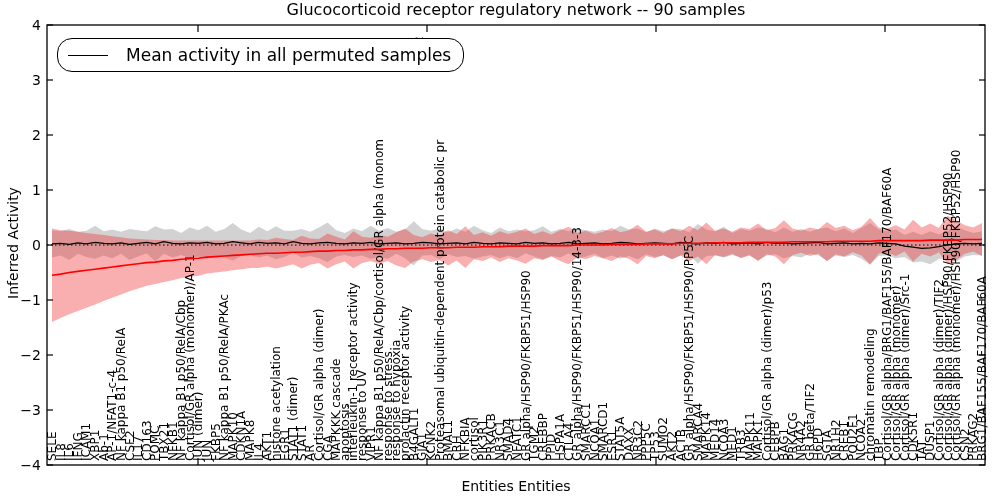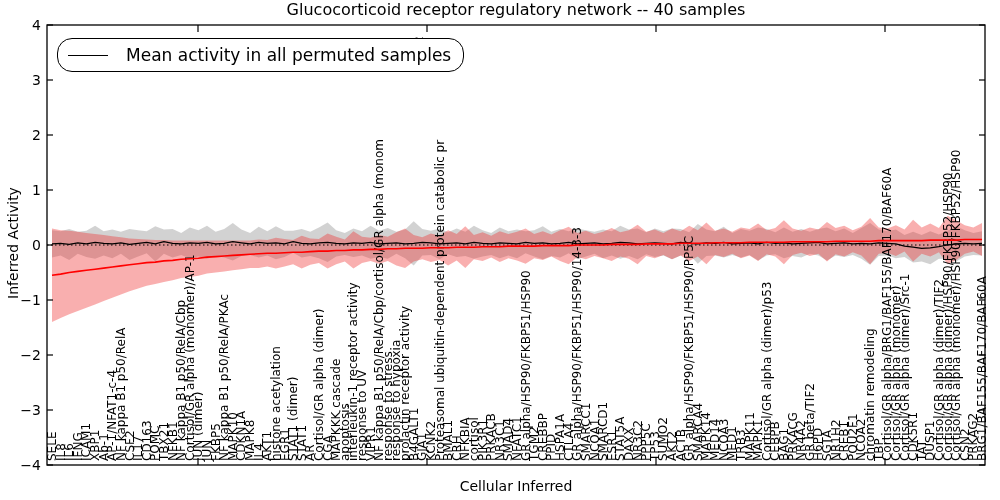--- a/index.html
+++ b/index.html
@@ -17,21 +17,21 @@
   .legend-row{display:flex;align-items:center;gap:18px;}
   .legend-swatch{display:inline-block;width:40px;height:0;border-top-width:1.8px;
                  border-top-style:solid;}
   .legend-label{font-size:17px;white-space:nowrap;}
   svg{position:absolute;left:0;top:0;}
 </style>
 </head>
 <body>
 
 <div class="fig">
-  <div class="title">Glucocorticoid receptor regulatory network -- 40 samples</div>
+  <div class="title">Glucocorticoid receptor regulatory network -- 90 samples</div>
   <svg id="plot" width="1000" height="500">
       <path d="M52.0,230.2 L60.6,231.3 L69.2,229.1 L77.8,231.8 L86.4,230.7 L95.1,225.8 L103.7,231.3 L112.3,229.6 L120.9,231.8 L129.5,229.1 L138.1,230.2 L146.7,231.3 L155.3,226.3 L163.9,229.6 L172.6,229.1 L181.2,232.9 L189.8,227.4 L198.4,230.2 L207.0,225.8 L215.6,231.8 L224.2,229.1 L232.8,223.0 L241.4,229.6 L250.1,232.9 L258.7,226.8 L267.3,231.3 L275.9,226.3 L284.5,230.7 L293.1,230.7 L301.7,229.1 L310.3,231.8 L318.9,227.4 L327.6,222.4 L336.2,230.2 L344.8,232.9 L353.4,228.5 L362.0,231.3 L370.6,225.8 L379.2,230.7 L387.8,227.9 L396.4,231.8 L405.1,229.6 L413.7,221.3 L422.3,229.1 L430.9,230.7 L439.5,228.5 L448.1,232.3 L456.7,228.5 L465.3,231.8 L473.9,225.8 L482.6,230.2 L491.2,232.9 L499.8,227.4 L508.4,231.3 L517.0,229.6 L525.6,231.3 L534.2,230.2 L542.8,226.3 L551.4,231.8 L560.1,229.1 L568.7,231.3 L577.3,228.5 L585.9,230.2 L594.5,231.8 L603.1,229.6 L611.7,231.3 L620.3,225.8 L628.9,229.6 L637.6,228.5 L646.2,232.3 L654.8,228.5 L663.4,231.3 L672.0,228.5 L680.6,229.1 L689.2,232.3 L697.8,224.1 L706.4,229.6 L715.1,231.3 L723.7,226.8 L732.3,232.9 L740.9,229.1 L749.5,230.7 L758.1,227.4 L766.7,229.1 L775.3,232.3 L783.9,227.4 L792.6,231.8 L801.2,229.1 L809.8,231.8 L818.4,229.1 L827.0,227.4 L835.6,231.3 L844.2,228.5 L852.8,232.9 L861.4,227.9 L870.1,223.0 L878.7,229.6 L887.3,231.3 L895.9,229.6 L904.5,235.1 L913.1,231.8 L921.7,235.1 L930.3,231.3 L938.9,234.6 L947.6,230.7 L956.2,226.3 L964.8,230.2 L973.4,232.9 L982.0,231.3 L982.0,255.4 L973.4,254.9 L964.8,256.6 L956.2,261.5 L947.6,259.3 L938.9,258.8 L930.3,264.3 L921.7,261.5 L913.1,262.6 L904.5,257.1 L895.9,258.2 L887.3,255.4 L878.7,256.0 L870.1,264.8 L861.4,258.8 L852.8,254.9 L844.2,257.1 L835.6,255.4 L827.0,260.4 L818.4,255.4 L809.8,253.8 L801.2,257.6 L792.6,256.0 L783.9,258.2 L775.3,254.3 L766.7,255.4 L758.1,260.4 L749.5,254.9 L740.9,257.6 L732.3,254.9 L723.7,257.6 L715.1,255.4 L706.4,256.0 L697.8,263.7 L689.2,254.3 L680.6,255.4 L672.0,259.3 L663.4,255.4 L654.8,257.1 L646.2,254.3 L637.6,259.3 L628.9,256.0 L620.3,258.8 L611.7,255.4 L603.1,258.2 L594.5,253.8 L585.9,256.6 L577.3,259.3 L568.7,253.3 L560.1,257.6 L551.4,256.0 L542.8,259.3 L534.2,256.6 L525.6,253.3 L517.0,258.2 L508.4,255.4 L499.8,258.2 L491.2,254.9 L482.6,256.6 L473.9,258.8 L465.3,256.0 L456.7,257.1 L448.1,254.3 L439.5,259.3 L430.9,254.9 L422.3,255.4 L413.7,265.4 L405.1,258.2 L396.4,253.8 L387.8,258.8 L379.2,257.1 L370.6,258.8 L362.0,255.4 L353.4,257.1 L344.8,254.9 L336.2,256.6 L327.6,262.1 L318.9,258.2 L310.3,256.0 L301.7,257.6 L293.1,252.7 L284.5,257.1 L275.9,259.3 L267.3,255.4 L258.7,257.6 L250.1,254.9 L241.4,256.0 L232.8,260.4 L224.2,257.6 L215.6,256.0 L207.0,258.8 L198.4,256.6 L189.8,258.2 L181.2,254.9 L172.6,257.6 L163.9,253.8 L155.3,261.5 L146.7,253.3 L138.1,256.6 L129.5,259.9 L120.9,253.8 L112.3,258.2 L103.7,255.4 L95.1,258.8 L86.4,257.1 L77.8,253.8 L69.2,259.9 L60.6,255.4 L52.0,257.6 Z" fill="rgba(127,127,127,0.35)" stroke="none"></path>
       <path d="M52.0,228.5 L60.6,230.2 L69.2,230.7 L77.8,231.8 L86.4,232.9 L95.1,234.0 L103.7,235.1 L112.3,236.2 L120.9,237.3 L129.5,238.4 L138.1,238.9 L146.7,239.5 L155.3,240.1 L163.9,240.1 L172.6,240.6 L181.2,240.6 L189.8,240.6 L198.4,240.6 L207.0,240.6 L215.6,240.6 L224.2,240.6 L232.8,240.6 L241.4,240.6 L250.1,240.6 L258.7,239.5 L267.3,240.1 L275.9,237.8 L284.5,238.9 L293.1,240.1 L301.7,235.7 L310.3,238.4 L318.9,238.9 L327.6,233.4 L336.2,236.8 L344.8,239.5 L353.4,231.3 L362.0,236.8 L370.6,237.8 L379.2,235.1 L387.8,236.8 L396.4,232.3 L405.1,228.5 L413.7,235.1 L422.3,237.3 L430.9,233.4 L439.5,235.7 L448.1,230.2 L456.7,234.0 L465.3,226.3 L473.9,235.1 L482.6,232.3 L491.2,235.7 L499.8,231.3 L508.4,234.0 L517.0,231.8 L525.6,228.5 L534.2,234.0 L542.8,231.3 L551.4,234.6 L560.1,230.2 L568.7,226.8 L577.3,232.9 L585.9,230.7 L594.5,234.0 L603.1,231.8 L611.7,227.9 L620.3,232.3 L628.9,230.2 L637.6,224.7 L646.2,231.8 L654.8,229.6 L663.4,232.9 L672.0,228.5 L680.6,231.3 L689.2,225.8 L697.8,230.2 L706.4,222.4 L715.1,230.7 L723.7,228.5 L732.3,231.8 L740.9,227.4 L749.5,229.1 L758.1,223.6 L766.7,230.2 L775.3,227.9 L783.9,220.3 L792.6,228.5 L801.2,230.7 L809.8,227.4 L818.4,229.6 L827.0,221.9 L835.6,227.9 L844.2,225.8 L852.8,230.2 L861.4,226.8 L870.1,218.1 L878.7,227.4 L887.3,228.5 L895.9,225.2 L904.5,229.6 L913.1,219.7 L921.7,227.4 L930.3,223.6 L938.9,227.9 L947.6,215.8 L956.2,220.3 L964.8,225.2 L973.4,227.4 L982.0,223.0 L982.0,256.0 L973.4,251.6 L964.8,253.8 L956.2,259.9 L947.6,264.3 L938.9,252.2 L930.3,256.6 L921.7,253.8 L913.1,261.5 L904.5,251.6 L895.9,256.0 L887.3,252.7 L878.7,253.8 L870.1,264.3 L861.4,255.4 L852.8,252.2 L844.2,256.6 L835.6,254.3 L827.0,261.5 L818.4,253.8 L809.8,256.0 L801.2,252.7 L792.6,254.9 L783.9,264.3 L775.3,256.6 L766.7,254.3 L758.1,260.9 L749.5,255.4 L740.9,258.2 L732.3,253.8 L723.7,257.1 L715.1,254.9 L706.4,264.3 L697.8,256.6 L689.2,260.9 L680.6,255.4 L672.0,259.3 L663.4,254.9 L654.8,258.2 L646.2,256.0 L637.6,264.3 L628.9,258.8 L620.3,256.6 L611.7,260.9 L603.1,258.2 L594.5,256.0 L585.9,259.3 L577.3,257.1 L568.7,264.3 L560.1,260.9 L551.4,256.6 L542.8,259.9 L534.2,258.2 L525.6,263.7 L517.0,260.4 L508.4,258.2 L499.8,262.1 L491.2,257.6 L482.6,260.9 L473.9,259.3 L465.3,268.1 L456.7,260.4 L448.1,265.4 L439.5,259.9 L430.9,262.1 L422.3,259.3 L413.7,261.5 L405.1,268.1 L396.4,265.4 L387.8,260.9 L379.2,263.7 L370.6,260.9 L362.0,263.1 L353.4,268.6 L344.8,261.5 L336.2,264.3 L327.6,268.6 L318.9,263.1 L310.3,264.8 L301.7,268.6 L293.1,264.3 L284.5,266.4 L275.9,268.6 L267.3,266.4 L258.7,268.1 L250.1,268.1 L241.4,269.2 L232.8,270.3 L224.2,271.4 L215.6,272.5 L207.0,273.6 L198.4,275.8 L189.8,276.9 L181.2,278.0 L172.6,280.2 L163.9,281.9 L155.3,284.1 L146.7,285.7 L138.1,288.4 L129.5,291.2 L120.9,294.5 L112.3,297.8 L103.7,301.1 L95.1,304.4 L86.4,307.7 L77.8,311.0 L69.2,314.3 L60.6,318.1 L52.0,322.0 Z" fill="rgba(240,45,45,0.38)" stroke="none"></path>
       <line x1="47" y1="245" x2="985" y2="245" stroke="#000" stroke-width="1" stroke-dasharray="1.5,2.5"></line>
       <text x="56" y="461" font-size="12" fill="#000" transform="rotate(-90 56 461)">SELE</text>
       <text x="64.61111111111111" y="461" font-size="12" fill="#000" transform="rotate(-90 64.61111111111111 461)">IL8</text>
       <text x="73.22222222222223" y="461" font-size="12" fill="#000" transform="rotate(-90 73.22222222222223 461)">IL6</text>
       <text x="81.83333333333333" y="461" font-size="12" fill="#000" transform="rotate(-90 81.83333333333333 461)">IFNG</text>
       <text x="90.44444444444444" y="461" font-size="12" fill="#000" transform="rotate(-90 90.44444444444444 461)">ICAM1</text>
       <text x="99.05555555555556" y="461" font-size="12" fill="#000" transform="rotate(-90 99.05555555555556 461)">XBP1</text>
@@ -178,14 +178,14 @@
       <line x1="885" y1="465" x2="885" y2="458" stroke="#000" stroke-width="1.2"></line>
       <text x="423" y="44" font-size="12" fill="#000" transform="rotate(-90 423 44)">2</text>
     </svg>
   <div class="legend">
     <div class="legend-row">
       <span class="legend-swatch" id="sw0" style="border-top-color: rgb(0, 0, 0);"></span>
       <span class="legend-label">Mean activity in all permuted samples</span>
     </div>
   </div>
   <div class="ylabel">Inferred Activity</div>
-  <div class="xlabel">Cellular Inferred</div>
+  <div class="xlabel">Entities Entities</div>
 </div>
 
 </body></html>

